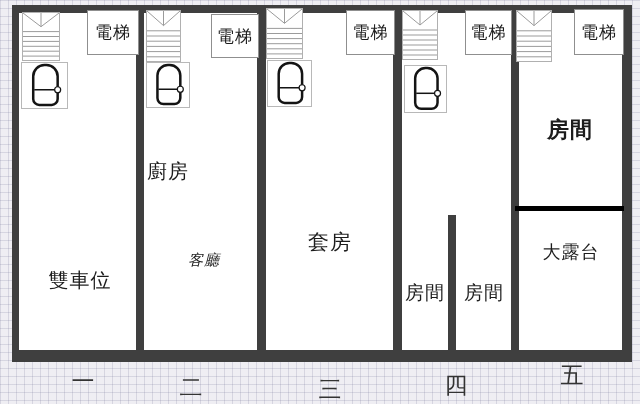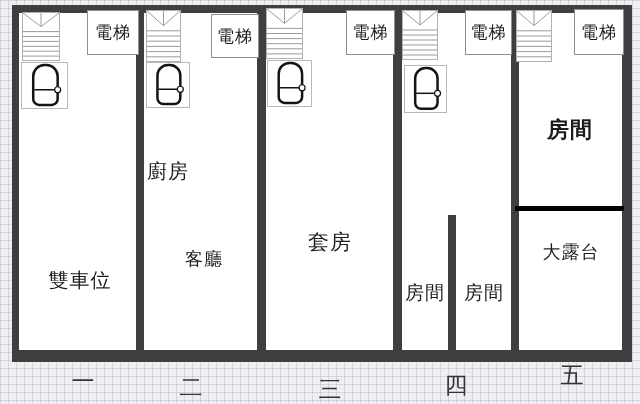--- a/index.html
+++ b/index.html
@@ -91,21 +91,21 @@
       </div>
       <div class="icon-box" style="position: absolute; left: 146px; top: 62px; width: 44px; height: 46px;">
         <svg width="44" height="46" viewBox="0 0 44 46">
           <rect x="0.5" y="0.5" width="43" height="45" fill="#ffffff" stroke="#b8b8b8"></rect>
           <path d="M 11.440000000000001 13.5248 A 10.5248 10.5248 0 0 1 21.964800000000004 3 L 23.79520000000001 3 A 10.5248 10.5248 0 0 1 34.32000000000001 13.5248 L 34.32000000000001 36.1 A 6 6 0 0 1 28.320000000000007 42.1 L 17.44 42.1 A 6 6 0 0 1 11.440000000000001 36.1 Z" fill="#ffffff" stroke="#141414" stroke-width="2.5"></path>
           <line x1="12.440000000000001" y1="27.242" x2="33.32000000000001" y2="27.242" stroke="#141414" stroke-width="1.5"></line>
           <circle cx="34.32000000000001" cy="27.242" r="3" fill="#ffffff" stroke="#141414" stroke-width="1.2"></circle>
         </svg>
       </div>
       <div class="room-label" style="position: absolute; left: 168px; top: 163px; font-size: 20px; margin-top: 8px;">廚房</div>
-      <div class="room-label" style="position: absolute; left: 204px; top: 259px; font-size: 18px;">客廳</div>
+      <div class="room-label" style="position: absolute; left: 204px; top: 259px; font-size: 15px; font-style: italic;">客廳</div>
       <div class="floor-label" style="position: absolute; left: 191px; top: 387px;">二</div>
       <div class="elevator" style="position: absolute; left: 346px; top: 10px; width: 47px; height: 43px;">
         <span>電梯</span>
       </div>
       <div class="icon-box" style="position: absolute; left: 266px; top: 8px; width: 37px; height: 51px;">
         <svg width="37" height="51" viewBox="0 0 37 51">
           <rect x="0.5" y="0.5" width="36" height="50" fill="#ffffff" stroke="#b0b0b0"></rect>
           <line x1="1" y1="1" x2="18.5" y2="15.299999999999999" stroke="#9b9b9b" stroke-width="1"></line>
           <line x1="36" y1="1" x2="18.5" y2="15.299999999999999" stroke="#9b9b9b" stroke-width="1"></line>
           <line x1="18.5" y1="1" x2="18.5" y2="15.299999999999999" stroke="#9b9b9b" stroke-width="1"></line>

